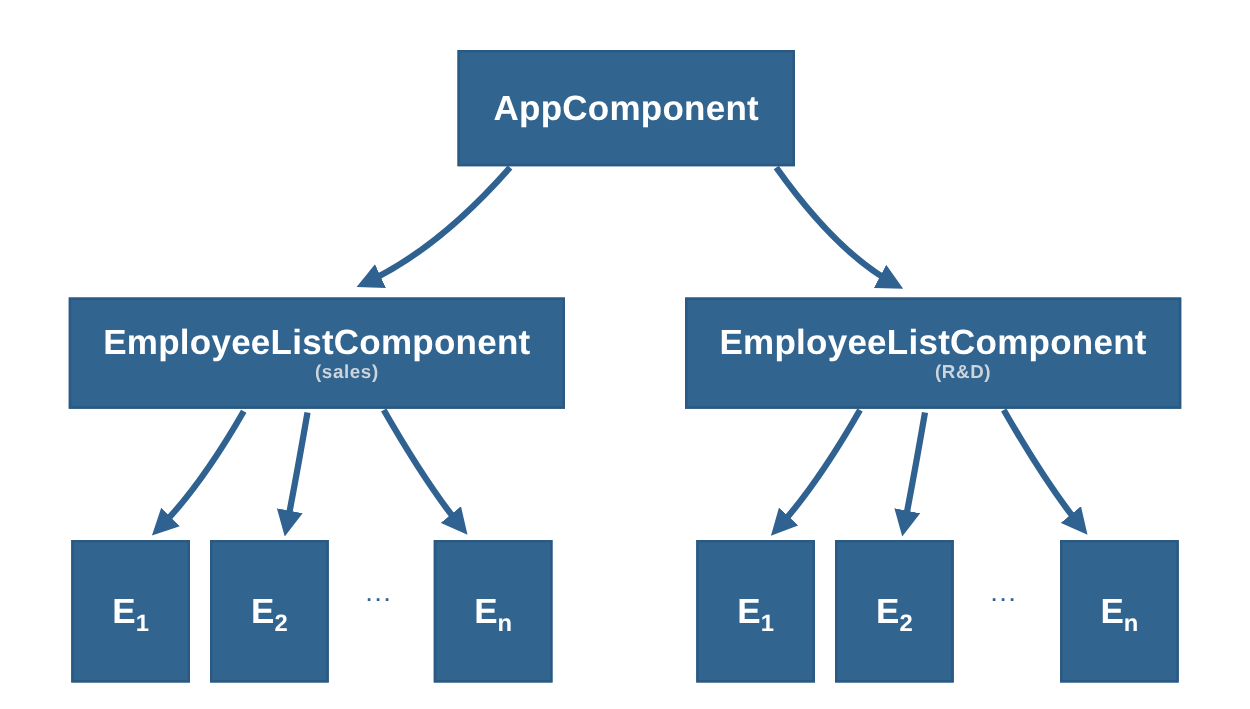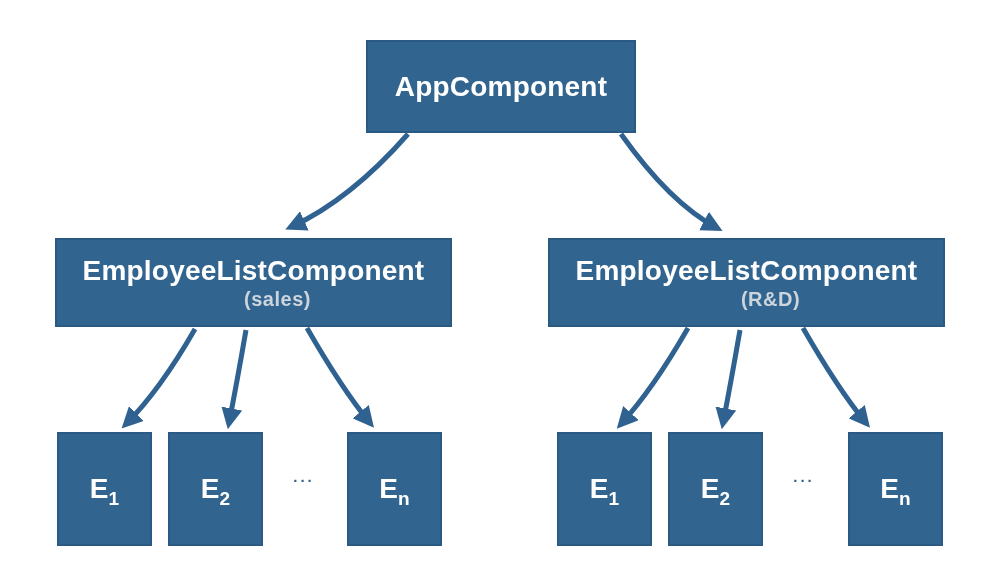--- a/index.html
+++ b/index.html
@@ -13,21 +13,21 @@
   .edge{fill:none;stroke:var(--arrow,#2f6290);stroke-width:5;marker-end:url(#arrowhead);}
   .head{fill:var(--arrow,#2f6290);stroke:none;}
   .node{
     position:absolute;box-sizing:border-box;
     background:var(--node-fill,#31648f);
     border:2px solid var(--node-border,#2a5a83);
     display:flex;flex-direction:column;align-items:center;justify-content:center;
     text-align:center;font-weight:bold;
   }
   .node-title{color:var(--label,#ffffff);font-size:28px;line-height:1.12;letter-spacing:0.2px;}
-  .node-subtitle{color:var(--sublabel,#ccd4dc);font-size:20px;line-height:1.1;margin-top:1px;letter-spacing:0.5px;margin-left:48px;}
+  .node-subtitle{color:var(--sublabel,#ccd4dc);font-size:15px;line-height:1.1;margin-top:1px;letter-spacing:0.5px;margin-left:48px;}
   .leaf{font-size:28px;color:var(--label,#ffffff);}
   .leaf sub{font-size:0.68em;line-height:0;}
   .ellipsis{
     position:absolute;width:44px;height:22px;text-align:center;
     color:var(--arrow,#2f6290);font-weight:bold;font-size:15px;letter-spacing:3px;
   }
   
   .n-app   {left:366px;top:40px;width:270px;height:93px;}
   .n-sales {left:55px;top:238px;width:397px;height:89px;}
   .n-rd    {left:548px;top:238px;width:397px;height:89px;}

